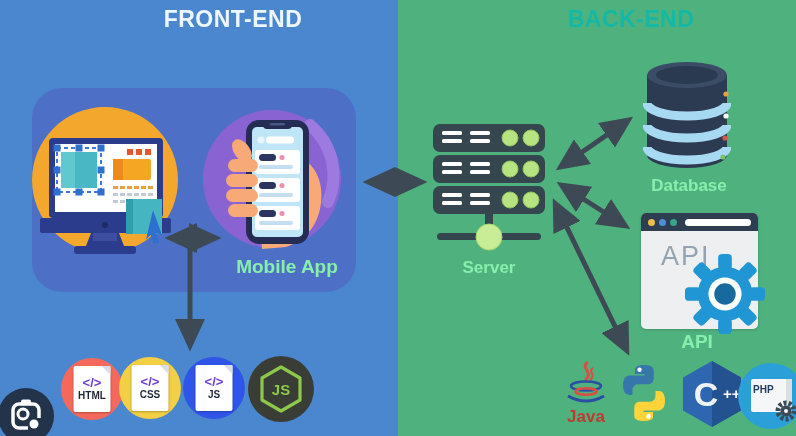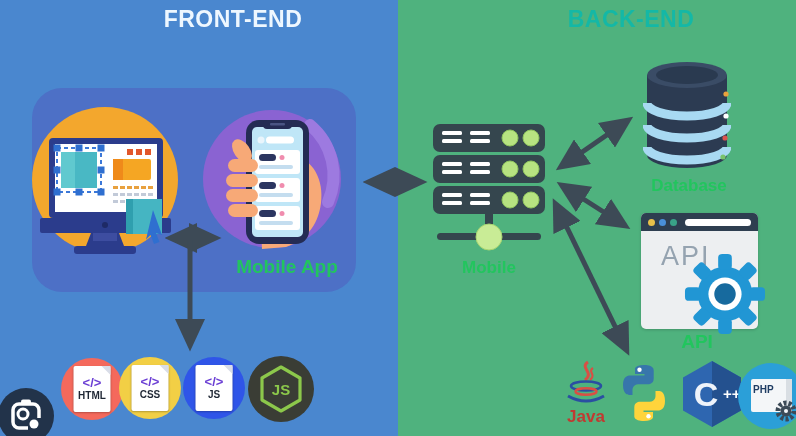--- a/index.html
+++ b/index.html
@@ -15,21 +15,21 @@
     position:absolute;top:6px;width:466px;text-align:center;
     font-size:23px;font-weight:bold;color:#eef7ff;letter-spacing:.5px;
   }
   .title.backend{left:398px;color:#14b8a6;}
   .panel{
     position:absolute;left:32px;top:88px;width:324px;height:204px;
     background:#4d70c6;border-radius:30px;
   }
   .abs{position:absolute;}
   .node-label{
-    position:absolute;text-align:center;color:#22c55e;font-weight:bold;
+    position:absolute;text-align:center;color:#86efac;font-weight:bold;
   }
   .lbl-lg{font-size:19px;}
   .lbl-md{font-size:17px;}
   
   .api-window{
     position:absolute;left:641px;top:213px;width:117px;height:116px;
     background:#edeff1;border-radius:5px;box-shadow:0 1px 3px rgba(0,0,0,.18);
   }
   .api-header{
     height:18px;background:#2e3e50;border-radius:5px 5px 0 0;
@@ -197,21 +197,21 @@
         <rect x="40" y="77" width="20" height="4" rx="1.5" fill="#ffffff"></rect>
           <rect x="40" y="85" width="20" height="4" rx="1.5" fill="#ffffff"></rect>
         <circle cx="80" cy="84" r="8" fill="#b7e381" stroke="#8fc45e" stroke-width="1"></circle>
         <circle cx="101" cy="84" r="8" fill="#b7e381" stroke="#8fc45e" stroke-width="1"></circle>
       </g>
     </g>
     <rect x="55" y="98" width="8" height="20" fill="#35464e"></rect>
     <rect x="7" y="117" width="104" height="7" rx="3.5" fill="#35464e"></rect>
     <circle cx="59" cy="121" r="13" fill="#c9ec96" stroke="#a8d670" stroke-width="1"></circle>
   </svg>
-  <div class="node-label lbl-md" style="left:429px;top:258px;width:120px">Mobile</div>
+  <div class="node-label lbl-md" style="left:429px;top:258px;width:120px">Server</div>
 
   <svg class="abs" style="left:643px;top:58px" width="88" height="116" viewBox="0 0 88 116">
     <path d="M4 17 L4 97 A40 13 0 0 0 84 97 L84 17 Z" fill="#2c3b52"></path>
     <ellipse cx="44" cy="17" rx="40" ry="13" fill="#3a4c66"></ellipse>
     <ellipse cx="44" cy="17" rx="31" ry="9" fill="#2a3a50"></ellipse>
     <path d="M4 45 A40 13 0 0 0 84 45" stroke="#a8d9f2" stroke-width="9" fill="none"></path>
     <path d="M4 67 A40 13 0 0 0 84 67" stroke="#a8d9f2" stroke-width="9" fill="none"></path>
     <path d="M4 89 A40 13 0 0 0 84 89" stroke="#a8d9f2" stroke-width="9" fill="none"></path>
     <circle cx="83" cy="36" r="2.6" fill="#e8a33d"></circle>
     <circle cx="83" cy="58" r="2.6" fill="#ffffff"></circle>

